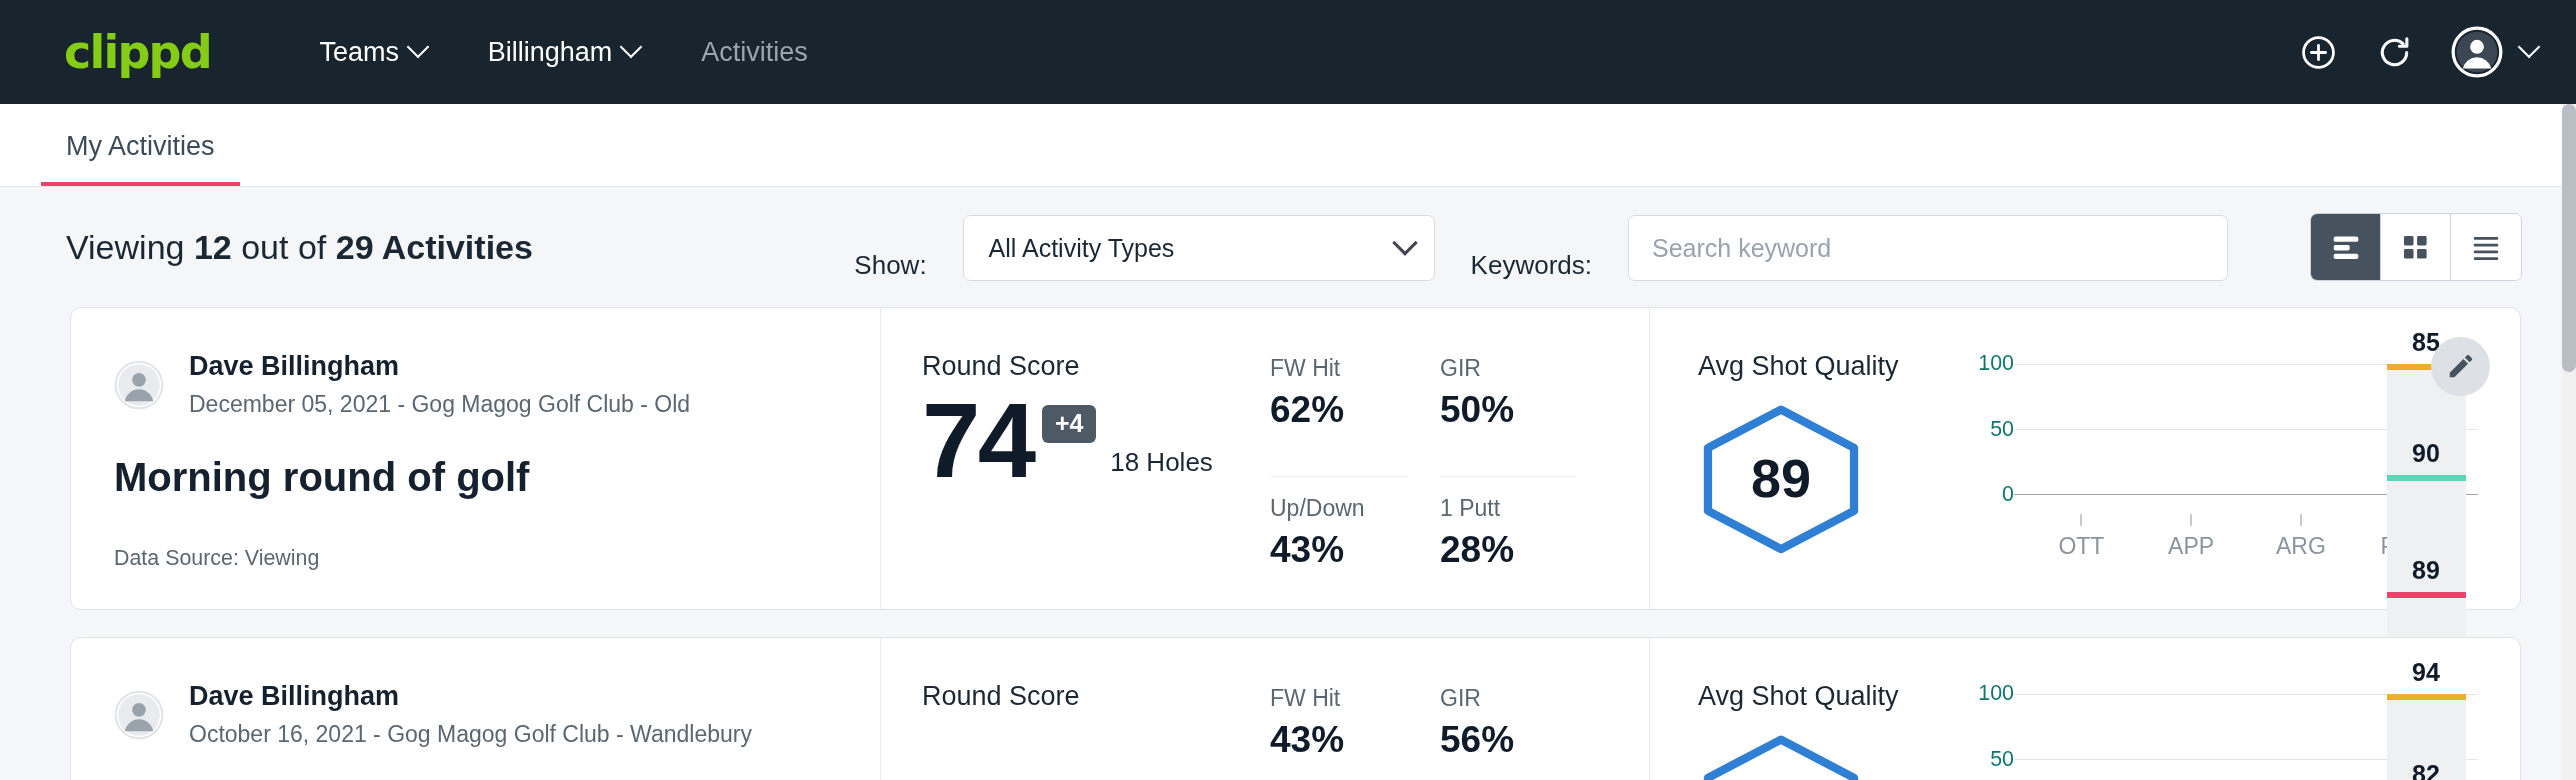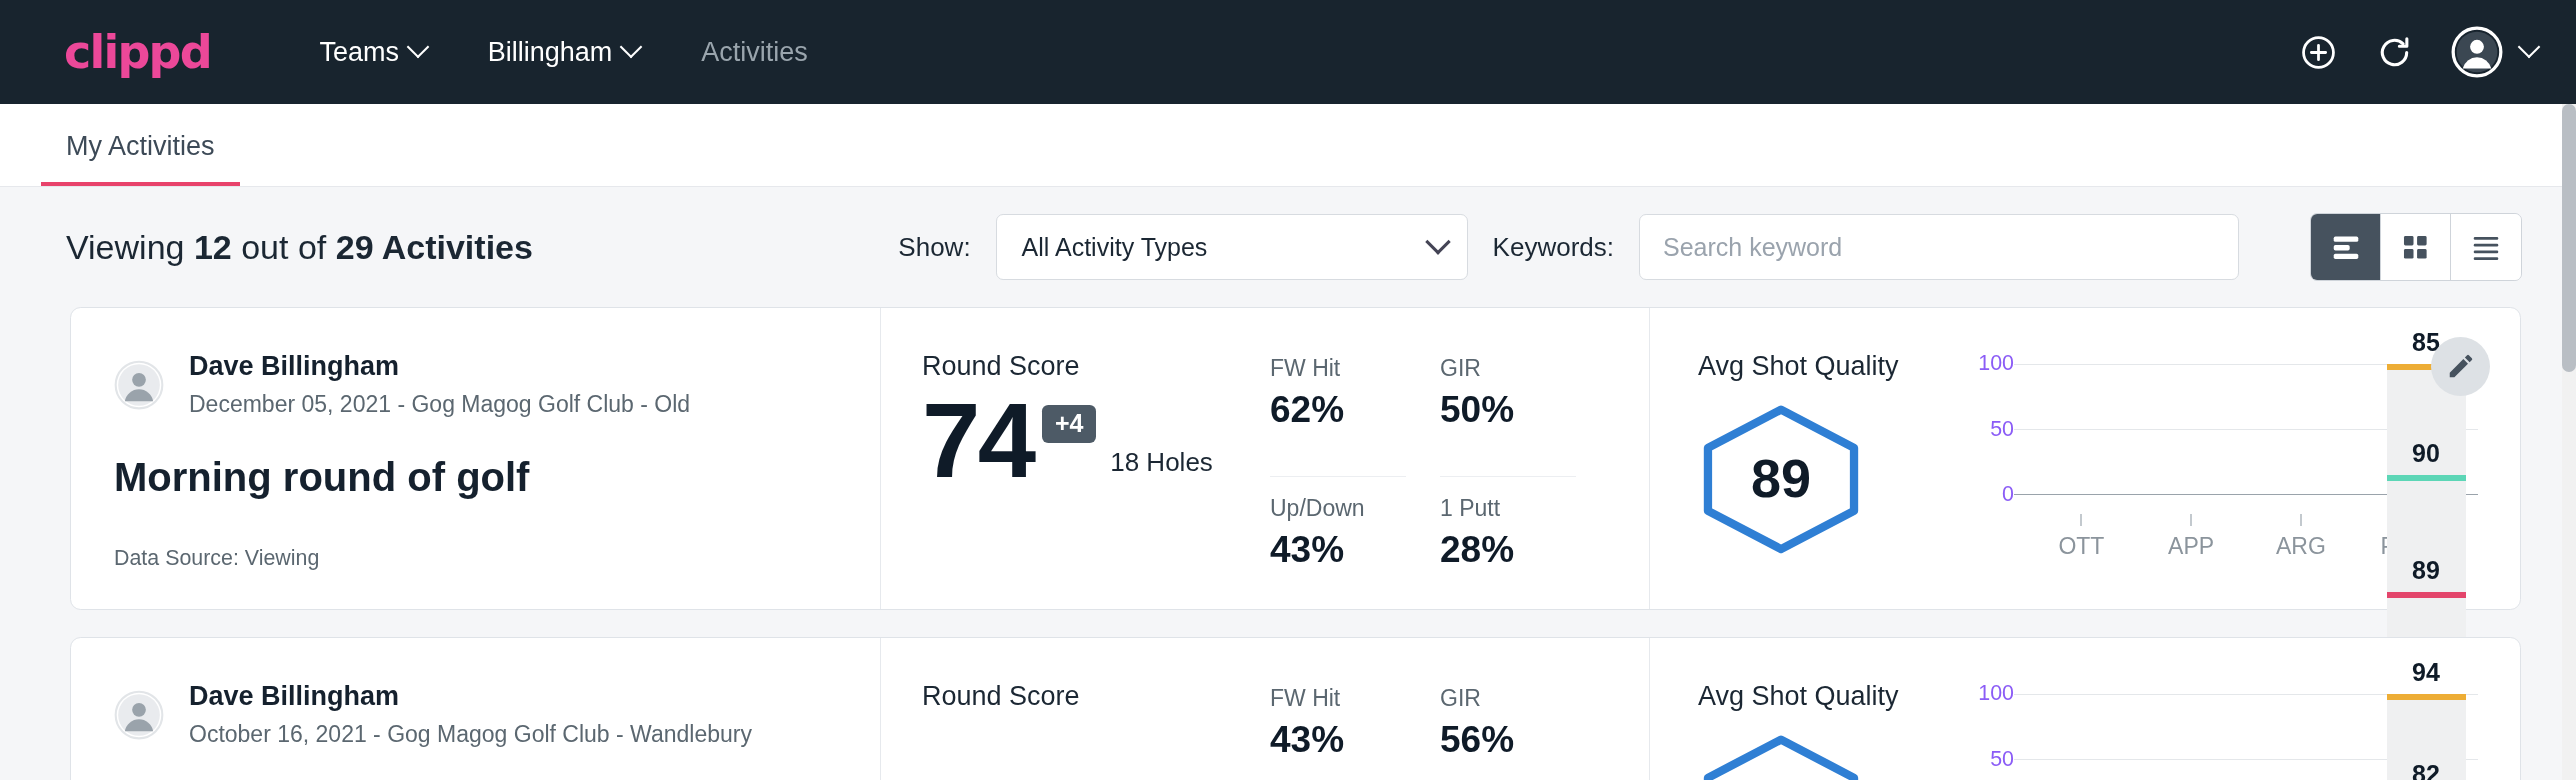--- a/index.html
+++ b/index.html
@@ -14,21 +14,21 @@
   .topbar {
     height: 104px;
     background: #18242e;
     display: flex;
     align-items: center;
     padding: 0 39px 0 64px;
   }
   .logo {
     font-size: 46px;
     font-weight: 700;
-    color: #ec4899;
+    color: #84cc16;
     letter-spacing: -1.8px;
     margin-right: 89px;
     font-family: "DejaVu Sans", sans-serif;
   }
   .nav-items { display: flex; align-items: center; gap: 23px; }
   .nav-item {
     display: flex; align-items: center; gap: 10.7px;
     color: #ffffff; font-size: 27px; padding: 12.5px 19.6px;
     cursor: pointer; white-space: nowrap;
   }
@@ -63,21 +63,21 @@
   
   .filterbar {
     height: 120px;
     display: flex; align-items: center;
     padding: 0 54px 0 66px;
     background: #f5f6f8;
   }
   .viewing { font-size: 34px; color: #1b2733; }
   .viewing b { font-weight: 700; }
   .filter-center {
-    margin-left: auto; display: flex; align-items: center; gap: 25px;
+    margin-left: auto; display: flex; align-items: flex-end; gap: 36px;
   }
   .label { font-size: 26px; color: #1b2733; }
   .select {
     width: 472px; height: 66px; background: #fff;
     border: 0.9px solid #d7dbe0; border-radius: 7.1px;
     display: flex; align-items: center;
     padding: 0 19.6px 0 25px; cursor: pointer;
   }
   .select span { font-size: 25px; color: #1b2733; }
   .select .chev2 {
@@ -163,21 +163,21 @@
   }
   .hex svg { position: absolute; inset: 0; }
   .hex span {
     position: relative; font-size: 54px; font-weight: 700; color: #0f1b28;
   }
 
   
   .chart { margin-top: 12.5px; display: flex; }
   .yaxis {
     width: 57px; height: 143px; position: relative;
-    font-size: 21.4px; color: #8b5cf6; text-align: right;
+    font-size: 21.4px; color: #0f766e; text-align: right;
   }
   .yaxis i { position: absolute; right: 0; font-style: normal; }
   .plot { position: relative; width: 464px; }
   .gridlines { position: absolute; left: 0; right: 0; top: 0; height: 143px; }
   .gl { position: absolute; left: 0; right: 0; height: 1.8px; background: #e4e7ea; }
   .gl.base { background: #9aa3ab; }
   .bars {
     position: relative; height: 143px;
     display: flex; align-items: flex-end; justify-content: space-around;
     padding: 0 12.5px;

